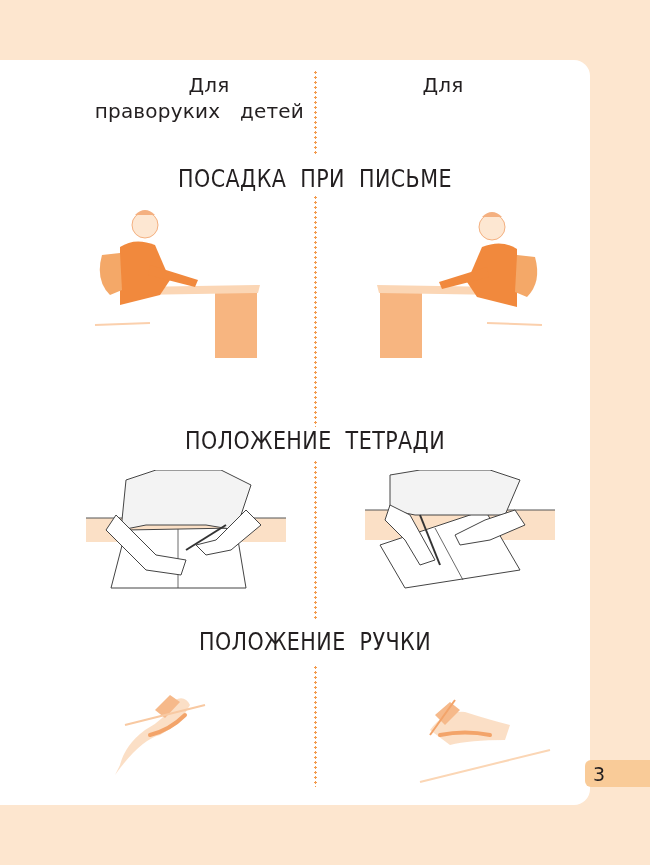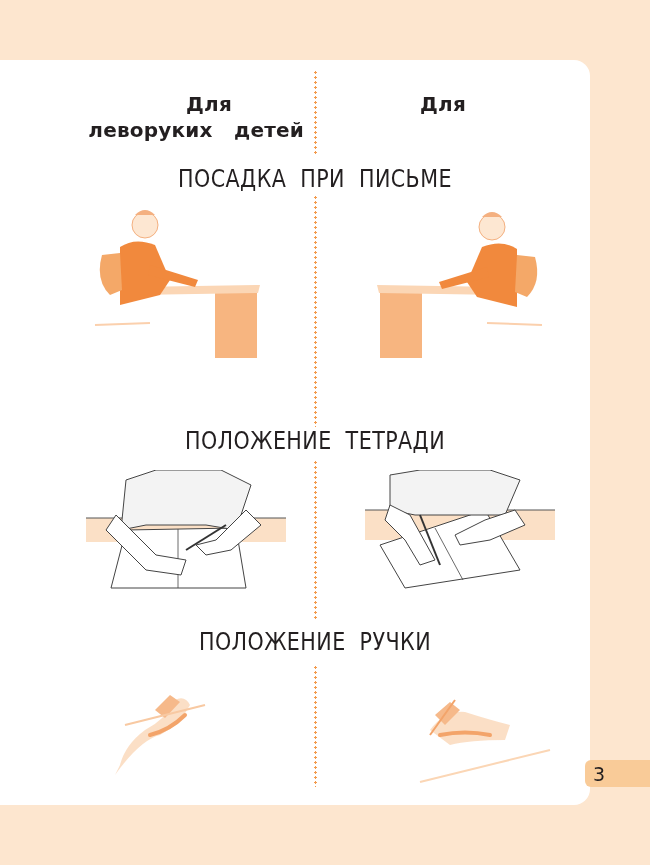--- a/index.html
+++ b/index.html
@@ -6,23 +6,23 @@
   body {
     width: 650px; height: 865px; position: relative; overflow: hidden;
     background: #fde6cf;
     font-family: "Liberation Sans", sans-serif;
   }
   .panel {
     position: absolute; left: 0; top: 60px; width: 590px; height: 745px;
     background: #ffffff; border-radius: 0 16px 16px 0;
   }
   .col-head {
-    position: absolute; top: 72px; font-weight: bold; font-size: 20px;
+    position: absolute; top: 72px; font-weight: normal; font-size: 20px;
     line-height: 26px; color: #231f20; text-align: center;
-    font-family: "DejaVu Sans", sans-serif; letter-spacing: 0.2px; margin-top: 19px;
+    font-family: "DejaVu Sans", sans-serif; letter-spacing: 0.2px;
   }
   .col-head .l1, .col-head .l2 { display: block; white-space: pre; }
   .head-left { left: 74px; width: 230px; text-align: right; }
   .head-left .l1 { text-align: center; padding-left: 0; }
   .head-right { left: 325px; width: 236px; }
   .section-title {
     position: absolute; left: 0; width: 630px; text-align: center;
     font-size: 24px; color: #231f20; letter-spacing: 0.5px;
     font-family: "DejaVu Sans", sans-serif; font-weight: normal;
     transform: scaleX(0.86); transform-origin: 315px 0; white-space: pre;
@@ -42,21 +42,21 @@
     font-family: "DejaVu Sans", sans-serif;
   }
 </style>
 </head>
 <body>
 
 <div class="panel"></div>
 
 <div class="col-head head-left">
   <span class="l1" style="padding-left:40px">Для</span>
-  <span class="l2">леворуких   детей</span>
+  <span class="l2">праворуких   детей</span>
 </div>
 <div class="col-head head-right">
   <span class="l1">Для</span>
 </div>
 
 <div class="divider" style="top:70px;height:86px"></div>
 <div class="divider" style="top:195px;height:232px"></div>
 <div class="divider" style="top:460px;height:160px"></div>
 <div class="divider" style="top:665px;height:122px"></div>
 

